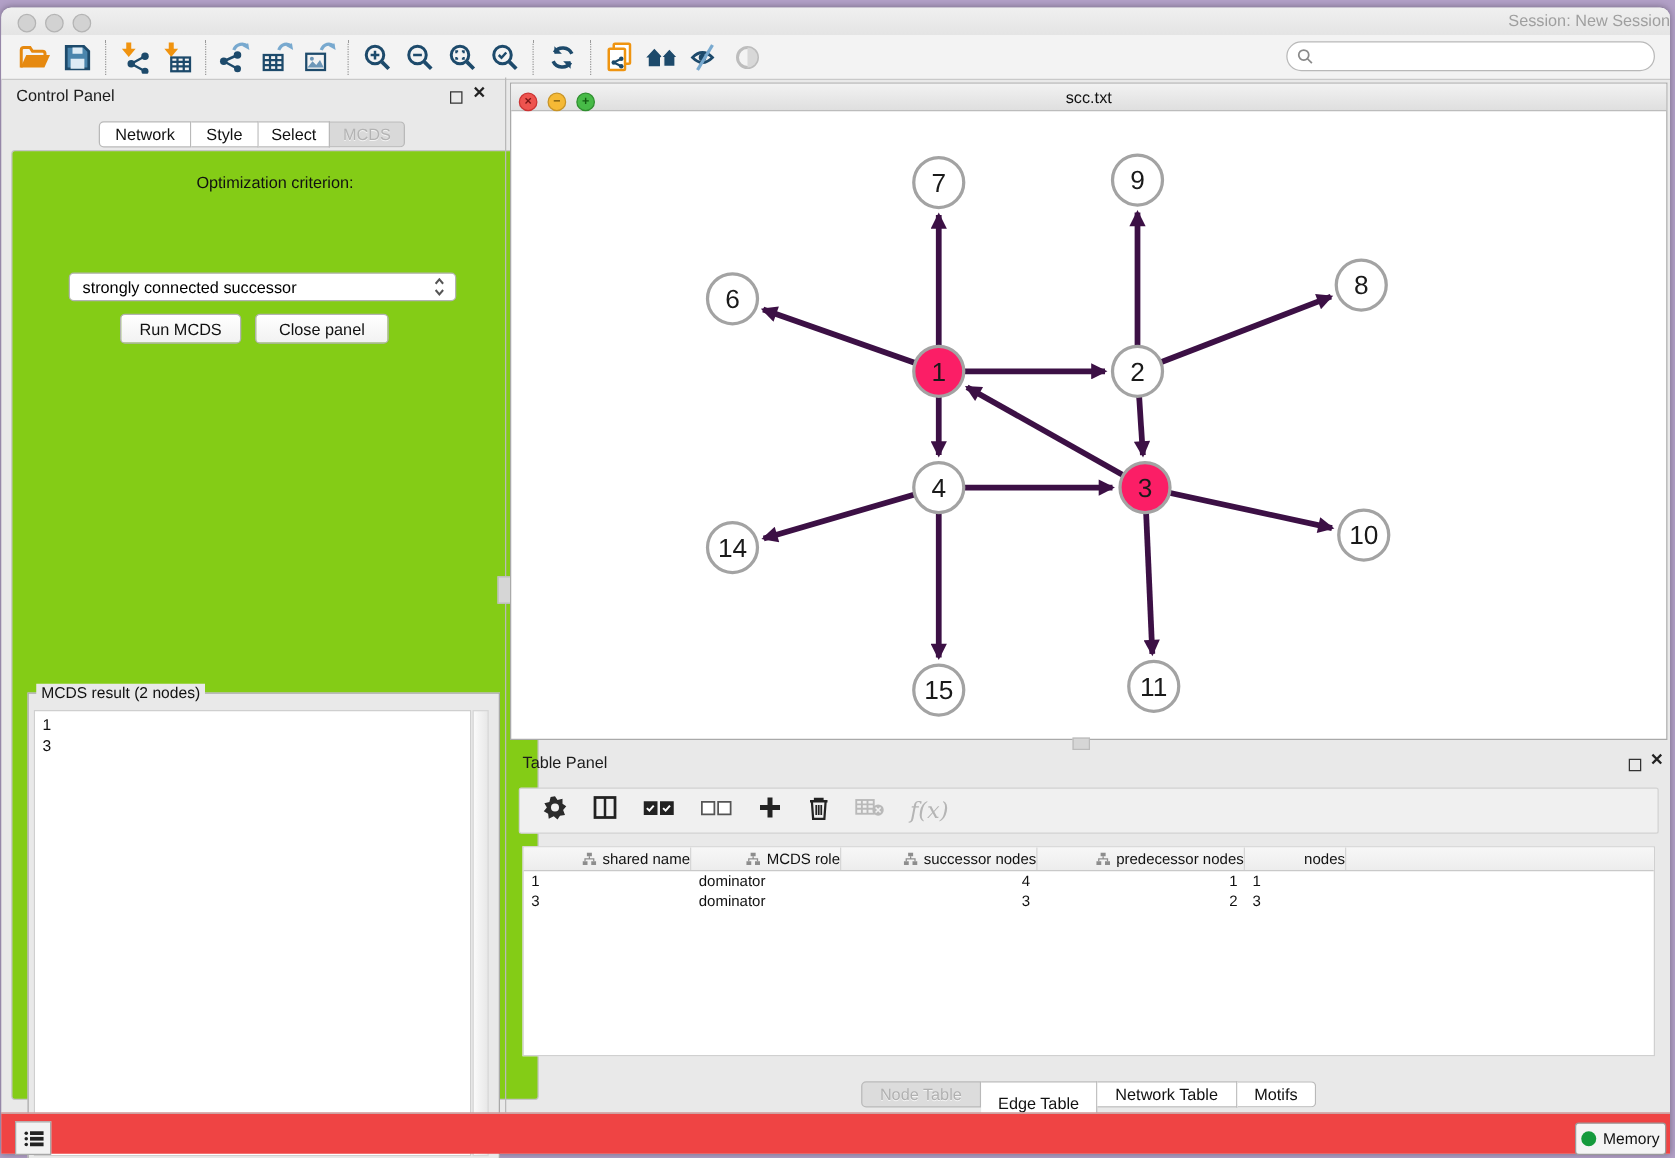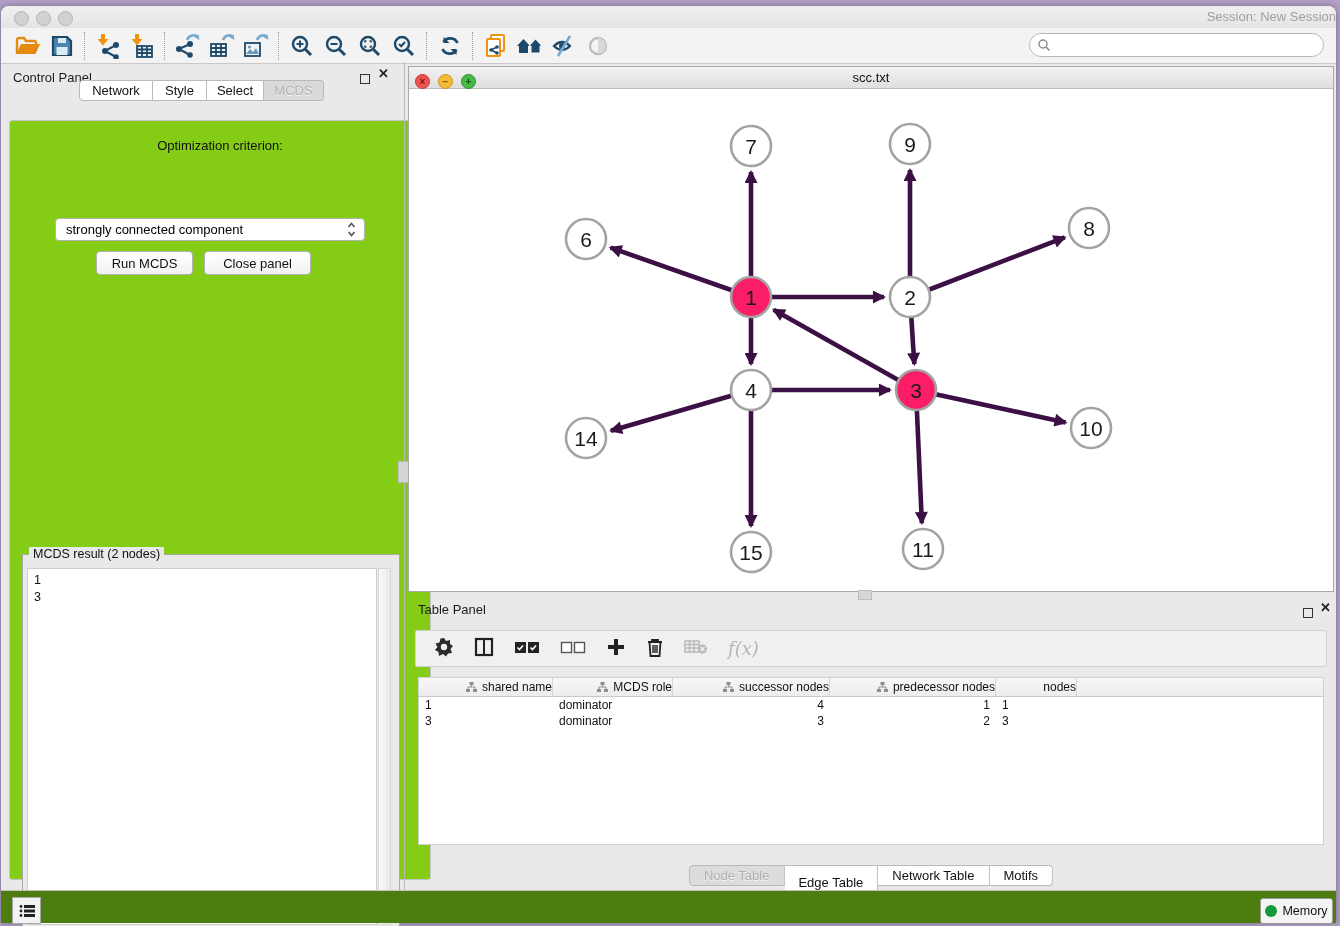--- a/index.html
+++ b/index.html
@@ -58,21 +58,21 @@
             display:flex;align-items:center;padding-left:18px;box-sizing:border-box;gap:20px;}
   .fx{font-family:"DejaVu Serif",serif;font-style:italic;font-size:18px;color:#b5b5b5;}
   #ntable{left:10px;top:80px;width:906px;height:168px;background:#fff;border:1px solid #d0d0d0;box-sizing:border-box;font-size:12px;}
   .thead{display:flex;background:linear-gradient(#f7f7f7,#ededed);border-bottom:1px solid #c9c9c9;height:18px;}
   .th{display:flex;align-items:center;justify-content:flex-end;gap:5px;border-right:1px solid #d6d6d6;color:#111;box-sizing:border-box;}
   .trow{display:flex;height:16px;align-items:center;color:#111;}
   .td{box-sizing:border-box;padding:0 6px;}
   .num{text-align:right;}
   .seg2{display:flex;height:21px;font-size:13px;}
   
-  #statusbar{left:0;top:884px;width:100%;height:33px;background:#4d7c0f;border-top:1px solid #c2c2c2;box-sizing:border-box;}
+  #statusbar{left:0;top:884px;width:100%;height:33px;background:#ef4444;border-top:1px solid #c2c2c2;box-sizing:border-box;}
   #membtn{position:absolute;right:3px;top:7px;width:71px;height:24px;border:1px solid #9a9a9a;border-radius:3px;
           background:#f4f4f4;display:flex;align-items:center;justify-content:center;gap:5px;font-size:12.5px;color:#111;}
   #memdot{width:12px;height:12px;border-radius:50%;background:#149a3c;}
   #listbtn{position:absolute;left:11px;top:6px;width:27px;height:25px;border:1px solid #a8a8a8;background:#f2f2f2;
            display:flex;align-items:center;justify-content:center;}
 </style>
 </head>
 <body>
 
 <div id="appwin">
@@ -234,31 +234,31 @@
         </svg>
       <input type="text" placeholder="" style="">
     </div>
   </div>
 
   <div id="cpanel" class="abs">
     <div class="abs" style="left:12px;top:6px;"><span class="phead-title">Control Panel</span></div>
     <span class="abs" style="left:359px;top:8px;"><span class="wbox"></span></span>
     <span class="abs wclose" style="left:377px;top:7px;">✕</span>
 
-    <div class="seg abs" style="left:78px;top:18px;">
+    <div class="seg abs" style="left:78px;top:35px;">
       <span style="width:72px;">Network</span>
       <span style="width:53px;">Style</span>
       <span style="width:56px;">Select</span>
       <span style="width:59px;" class="sel">MCDS</span>
     </div>
 
     <div id="cpanel-box" class="abs">
       <div class="abs" style="left:0;top:17px;width:100%;text-align:center;font-size:13px;color:#111;">Optimization criterion:</div>
       <div id="combo" class="abs">
-        <span style="flex:1;">strongly connected component</span>
+        <span style="flex:1;">strongly connected successor</span>
         <svg width="9" height="15" viewBox="0 0 9 15" style="margin-right:8px;">
             <path d="M1.5 5 L4.5 1.5 L7.5 5" fill="none" stroke="#555" stroke-width="1.6"></path>
             <path d="M1.5 10 L4.5 13.5 L7.5 10" fill="none" stroke="#555" stroke-width="1.6"></path>
           </svg>
       </div>
       <div class="btn abs" style="left:86px;top:130px;width:95px;height:22px;">Run MCDS</div>
       <div class="btn abs" style="left:194px;top:130px;width:105px;height:22px;">Close panel</div>
 
       <div id="resultbox" class="abs">
         <span class="grouplabel">MCDS result (2 nodes)</span>

